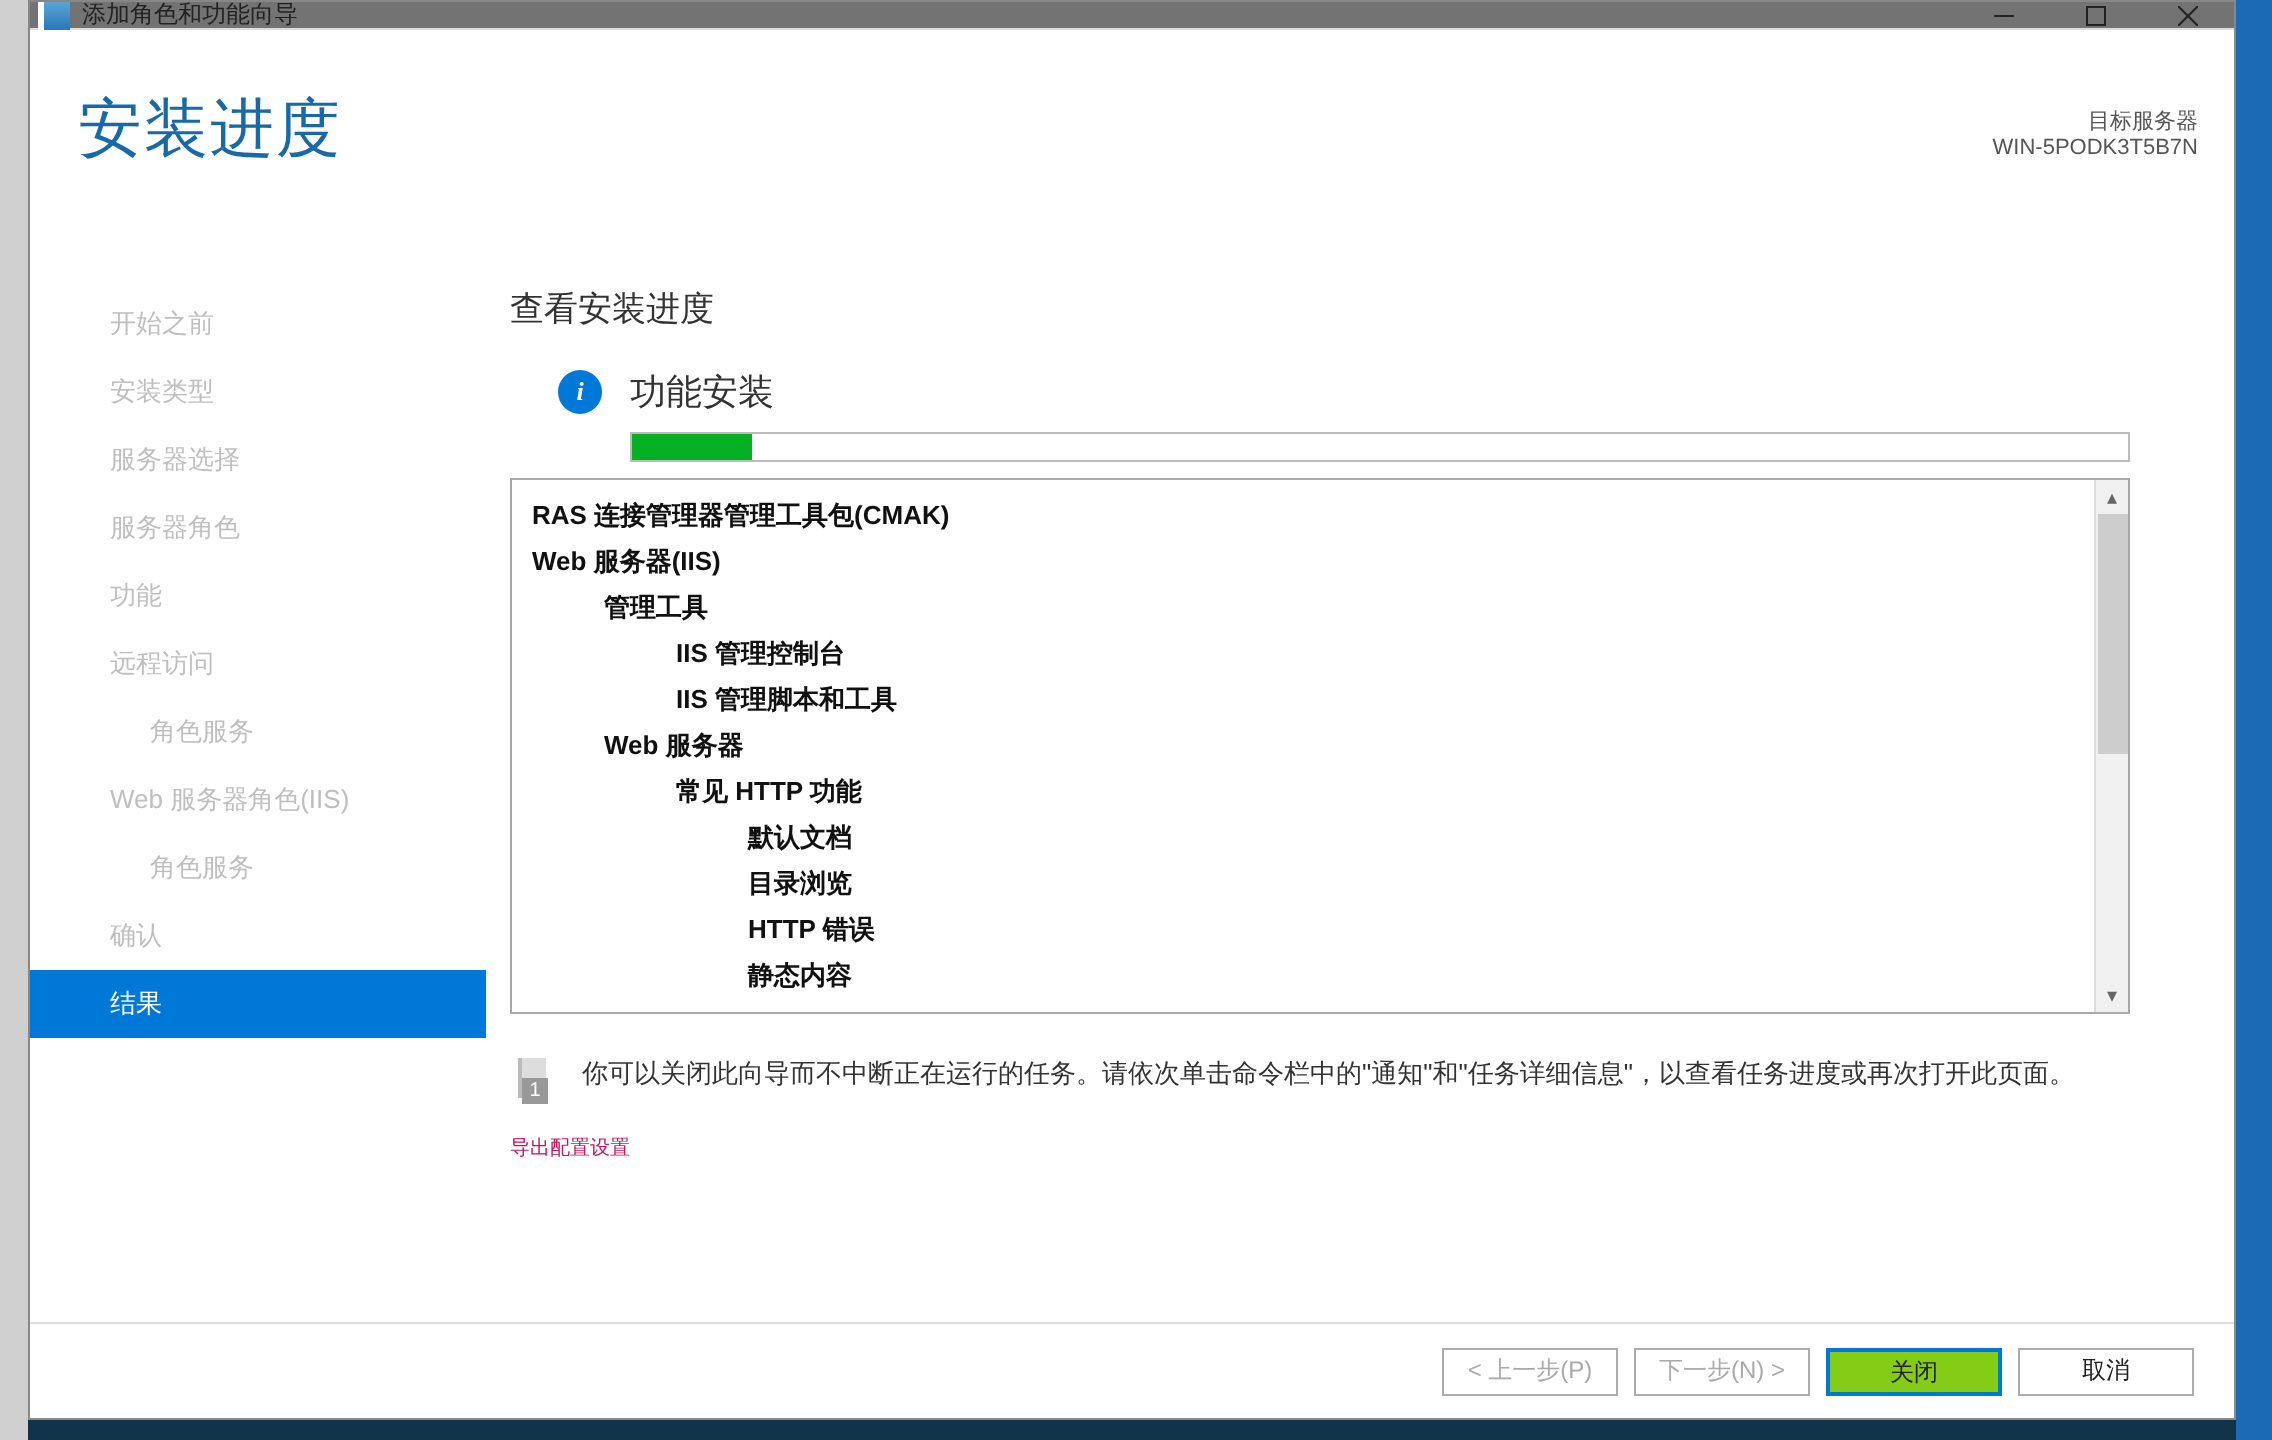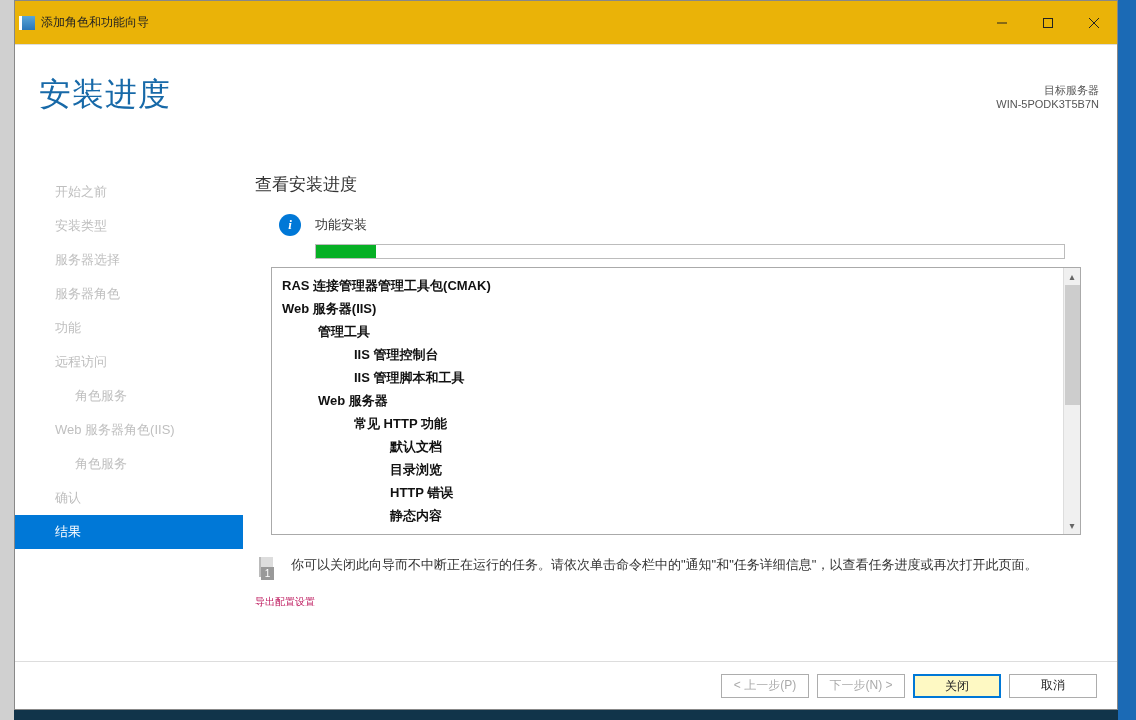--- a/index.html
+++ b/index.html
@@ -1,60 +1,60 @@
 <!DOCTYPE html>
 <html><head>
 <meta charset="utf-8">
 <style>
 * { box-sizing: border-box; margin: 0; padding: 0; }
 body { font-family: "Microsoft YaHei", "Segoe UI", sans-serif; font-size: 12px; background: #11344a; width: 1136px; height: 720px; overflow: hidden; }
 .leftstrip { position: absolute; left: 0; top: 0; width: 14px; height: 720px; background: #d0d0d0; font-size: 11px; color: #333; }
 .window { position: absolute; left: 14px; top: 0; width: 1104px; height: 710px; background: #fff; border: 1px solid #888; }
 .rightcol { position: absolute; left: 1118px; top: 0; width: 18px; height: 720px; background: #1b6ab5; }
-.titlebar { height: 44px; display: flex; align-items: center; border-bottom: 1px solid #ddd; background: #eab308; }
+.titlebar { height: 14px; display: flex; align-items: center; border-bottom: 1px solid #ddd; background: #737373; }
 .titlebar .appicon { width: 16px; height: 14px; margin: 0 6px 0 4px; background: linear-gradient(#5aa6d8,#2a76b8); border-left: 3px solid #fff; }
 .titlebar .title { flex: 1; font-size: 12px; color: #222; }
 .titlebar .sys { display: flex; }
 .titlebar .sys > div { width: 46px; height: 30px; display: flex; align-items: center; justify-content: center; color: #222; }
 .header { height: 100px; position: relative; padding: 0 24px; }
 .header .bigtitle { position: absolute; left: 24px; top: 28px; font-size: 32px; font-weight: 300; color: #1769a8; letter-spacing: 1px; }
 .header .target { position: absolute; right: 18px; top: 38px; text-align: right; font-size: 11px; color: #555; }
 .body { display: flex; height: 530px; }
 .sidebar { width: 228px; padding-top: 30px; }
 .sidebar .step { padding: 8px 0 8px 40px; font-size: 13px; color: #bfbfbf; cursor: default; }
 .sidebar .step.sub { padding-left: 60px; }
 .sidebar .step.active { background: #0078d7; color: #fff; }
 .content { flex: 1; padding: 28px 24px 0 12px; position: relative; }
 .content .sectiontitle { font-size: 17px; color: #333; margin-bottom: 18px; }
 .inforow { display: flex; align-items: center; margin-left: 24px; margin-bottom: 8px; }
 .inforow .infoicon { width: 22px; height: 22px; border-radius: 50%; background: #0078d7; color: #fff; display: flex; align-items: center; justify-content: center; font-weight: bold; font-size: 13px; font-style: italic; font-family: Georgia, serif; margin-right: 14px; }
-.inforow .infotext { font-size: 13px; color: #333; }
+.inforow .infotext { font-size: 18px; color: #333; }
 .progressbar { height: 15px; border: 1px solid #bcbcbc; margin: 4px 0 8px 60px; width: 750px; position: relative; }
 .progressbar .fill { position: absolute; left: 0; top: 0; bottom: 0; background: #06b025; }
 .statusline { margin-left: 60px; font-size: 13px; color: #333; margin-bottom: 18px; }
-.treebox { border: 1px solid #aaa; margin-left: 16px; width: 810px; height: 268px; position: relative; overflow: hidden; }
+.treebox { border: 1px solid #aaa; margin-left: 0; width: 810px; height: 268px; position: relative; overflow: hidden; }
 .treebox .scroll { position: absolute; right: 0; top: 0; bottom: 0; width: 17px; background: #f0f0f0; border-left: 1px solid #ddd; }
 .treebox .scroll .up, .treebox .scroll .down { height: 17px; display: flex; align-items: center; justify-content: center; color: #666; font-size: 10px; }
 .treebox .scroll .thumb { position: absolute; top: 17px; width: 15px; left: 1px; height: 120px; background: #cdcdcd; }
 .treebox .inner { padding: 6px 0 0 10px; font-size: 13px; line-height: 23px; color: #111; }
 .treebox .inner .lvl0 { font-weight: bold; }
 .treebox .inner .lvl1 { padding-left: 36px; font-weight: bold; }
 .treebox .inner .lvl2 { padding-left: 72px; font-weight: bold; }
 .treebox .inner .lvl3 { padding-left: 108px; font-weight: bold; }
 .notebox { display: flex; margin-top: 20px; width: 810px; }
 .notebox .flagicon { width: 24px; height: 24px; margin-right: 12px; margin-top: 2px; position: relative; flex: 0 0 24px; }
 .notebox .flagicon::before { content: ""; position: absolute; left: 4px; top: 0; width: 2px; height: 20px; background: #bbb; }
 .notebox .flagicon::after { content: ""; position: absolute; left: 6px; top: 0; width: 12px; height: 10px; background: #ddd; }
 .notebox .flagicon .badge { position: absolute; left: 6px; top: 10px; width: 13px; height: 13px; background: #999; color: #fff; font-size: 10px; display: flex; align-items: center; justify-content: center; }
 .notebox .notetext { font-size: 13px; color: #333; line-height: 20px; }
 .exportlink { display: inline-block; margin-top: 14px; color: #be185d; font-size: 10px; cursor: pointer; }
 .footer { position: absolute; left: 0; right: 0; bottom: 0; height: 48px; border-top: 1px solid #ddd; display: flex; align-items: center; justify-content: flex-end; padding-right: 20px; gap: 8px; }
 .footer button { height: 24px; min-width: 88px; padding: 2px 10px; font-size: 12px; background: #fff; border: 1px solid #adadad; color: #222; cursor: pointer; font-family: inherit; }
 .footer button:disabled { color: #aaa; cursor: default; }
-.footer button.default { border: 2px solid #0078d7; background: #fef9c3; }
+.footer button.default { border: 2px solid #0078d7; background: #84cc16; }
 svg { display: block; }
 </style>
 </head>
 <body>
 
 <div class="leftstrip"></div>
 <div class="rightcol"></div>
 
 <div class="window">
 

